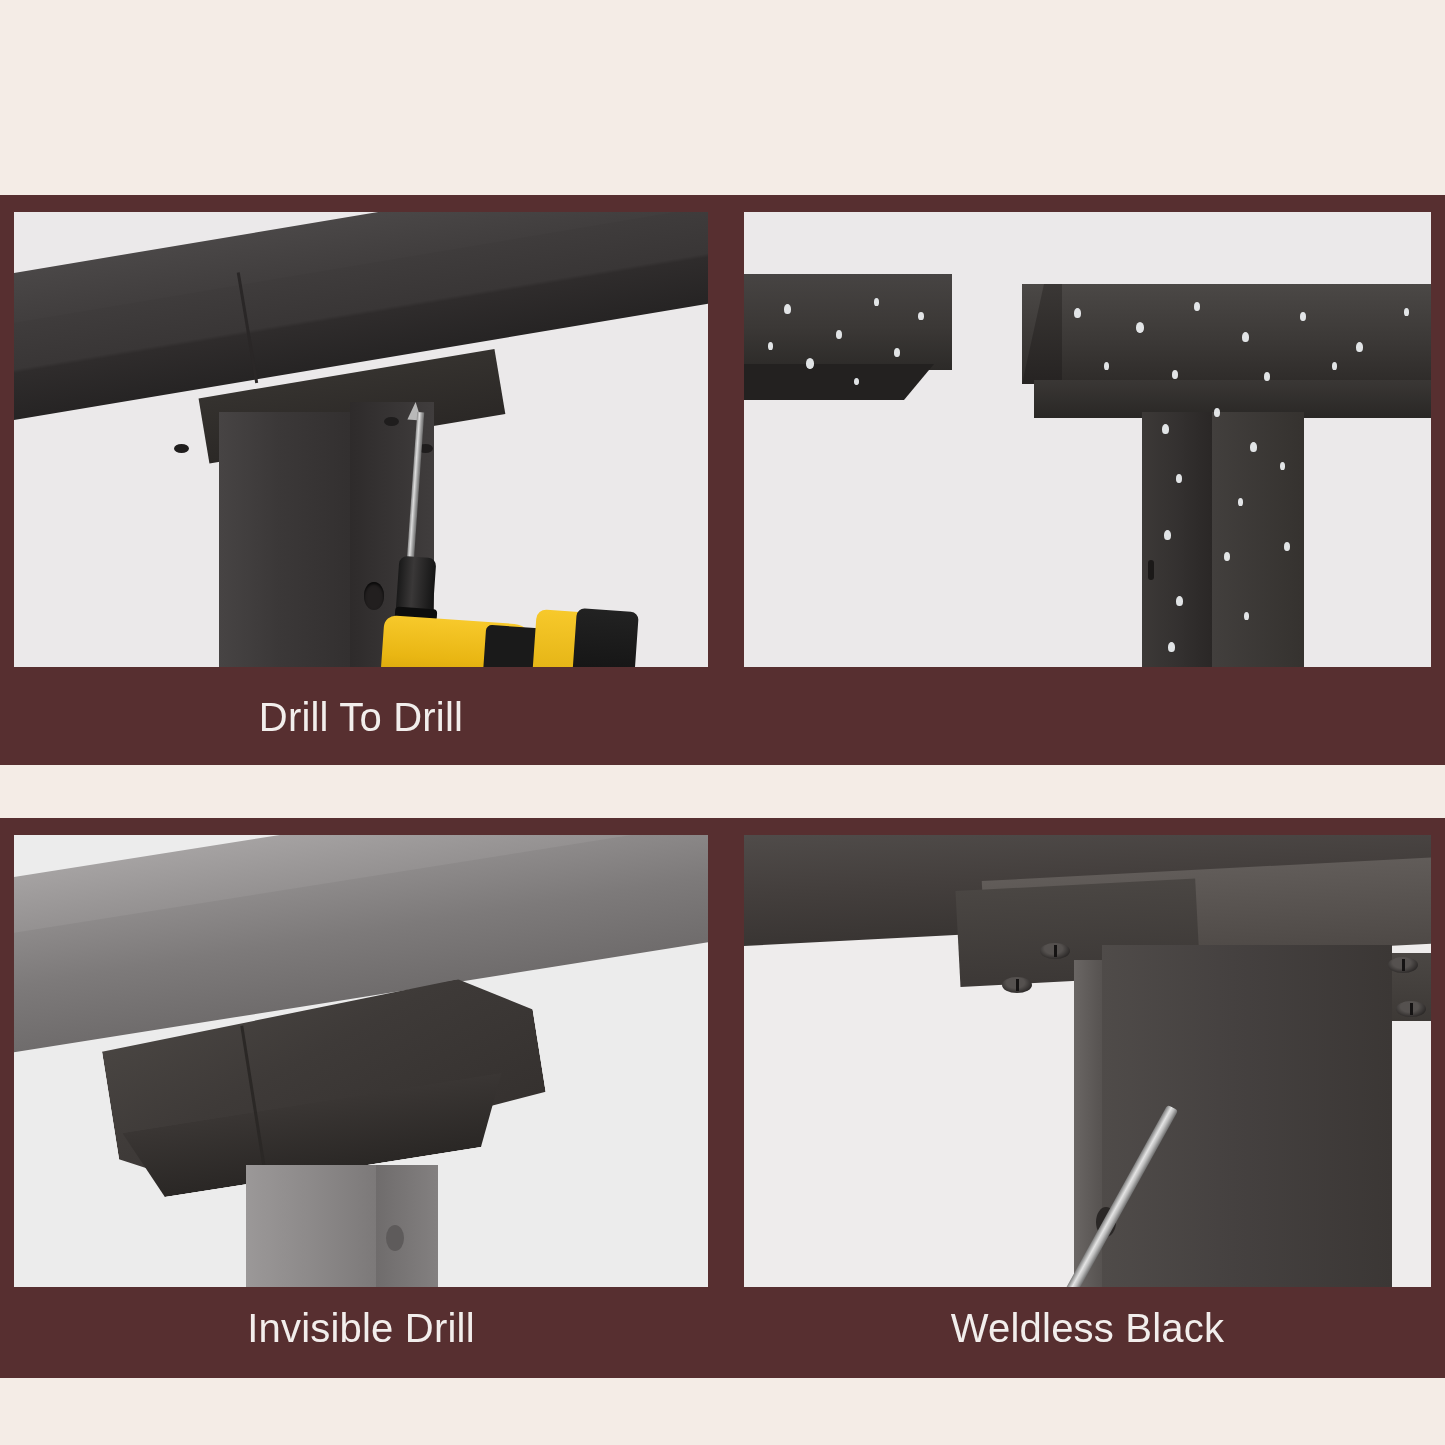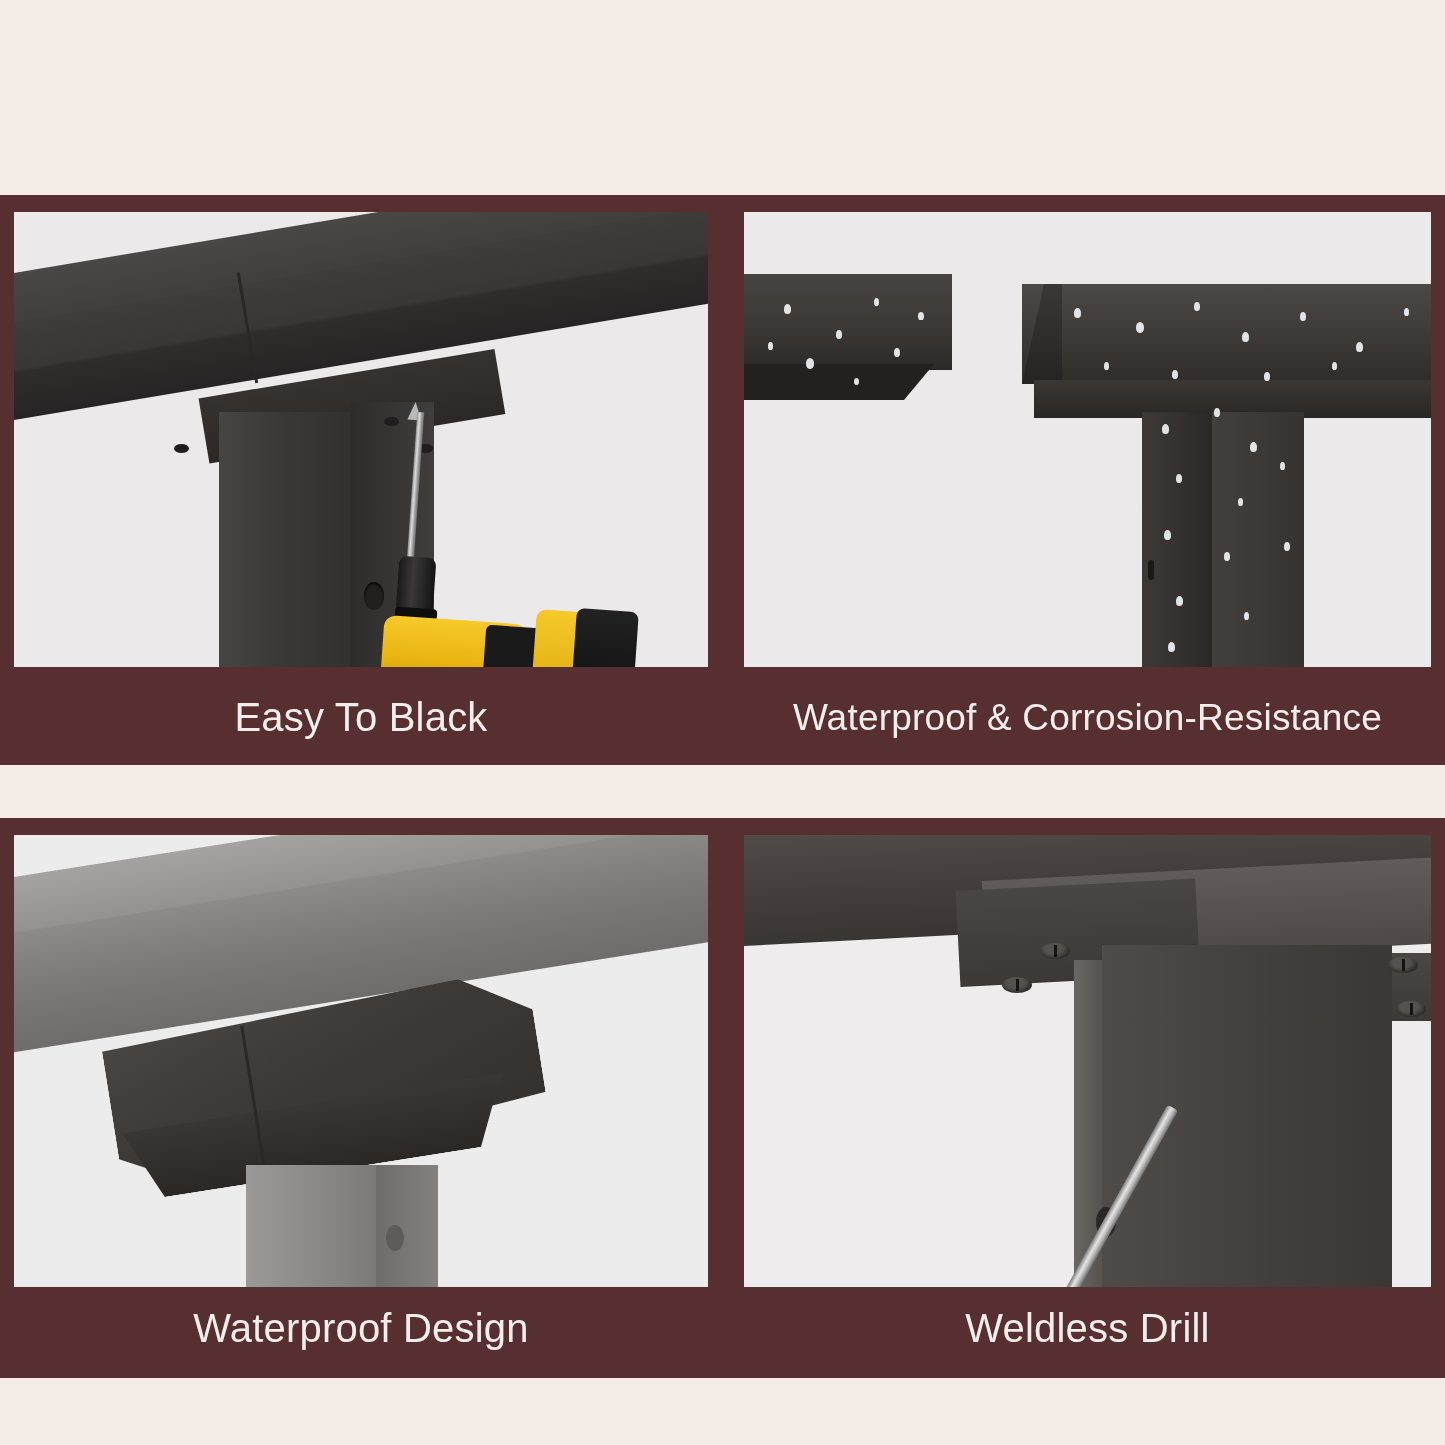--- a/index.html
+++ b/index.html
@@ -302,21 +302,21 @@
 
       <div class="p1-bit-tip"></div>
       <div class="p1-bit"></div>
       <div class="p1-chuck"></div>
       <div class="p1-chuck-ring"></div>
       <div class="p1-drill-body"></div>
       <div class="p1-drill-body2"></div>
       <div class="p1-bat"></div>
       <div class="p1-bat-dark"></div>
     </div>
-    <div class="caption">Easy To Black</div>
+    <div class="caption">Drill To Drill</div>
   </div>
 
   <div class="block block-tr">
     <div class="photo">
       <div class="p2-bg"></div>
 
       <div class="p2-railL"></div>
       <div class="p2-railL-bot"></div>
       <div class="p2-railR"></div>
       <div class="p2-railR-cap"></div>
@@ -357,37 +357,36 @@
       <div class="drop" style="left:500px;top:400px;width:5px;height:8px;"></div>
       <div class="drop" style="left:424px;top:430px;width:7px;height:10px;"></div>
       <div class="drop" style="left:536px;top:250px;width:5px;height:8px;"></div>
       <div class="drop" style="left:540px;top:330px;width:6px;height:9px;"></div>
 
       <div class="p2-rust">
         
         
       </div>
     </div>
-    <div class="caption cap-wide">Waterproof &amp; Corrosion-Resistance</div>
   </div>
 
   <div class="block block-bl">
     <div class="photo">
       <div class="p3-bg"></div>
 
       <div class="p3-rail-top"></div>
       <div class="p3-rail-back"></div>
       <div class="p3-conn"></div>
       <div class="p3-conn-under"></div>
       <div class="p3-seam"></div>
       <div class="p3-post"></div>
       <div class="p3-post2"></div>
       <div class="p3-hole"></div>
     </div>
-    <div class="caption">Waterproof Design</div>
+    <div class="caption">Invisible Drill</div>
   </div>
 
   <div class="block block-br">
     <div class="photo">
       <div class="p4-bg"></div>
 
       <div class="p4-rail"></div>
       <div class="p4-rail2"></div>
       <div class="p4-plate"></div>
       <div class="p4-post-edge"></div>
@@ -396,21 +395,21 @@
       <div class="p4-hole"></div>
 
       <div class="screwhead" style="left:296px;top:108px;"></div>
       <div class="screwhead" style="left:258px;top:142px;"></div>
       <div class="screwhead" style="left:644px;top:122px;"></div>
       <div class="screwhead" style="left:652px;top:166px;"></div>
 
       <div class="p4-driver-shaft"></div>
 
     </div>
-    <div class="caption">Weldless Drill</div>
+    <div class="caption">Weldless Black</div>
   </div>
 
   <div class="gutter-v-top"></div>
   <div class="gutter-v-bot"></div>
   <div class="band-mid"></div>
   <div class="band-bot"></div>
 
 </div>
 
 </body></html>

